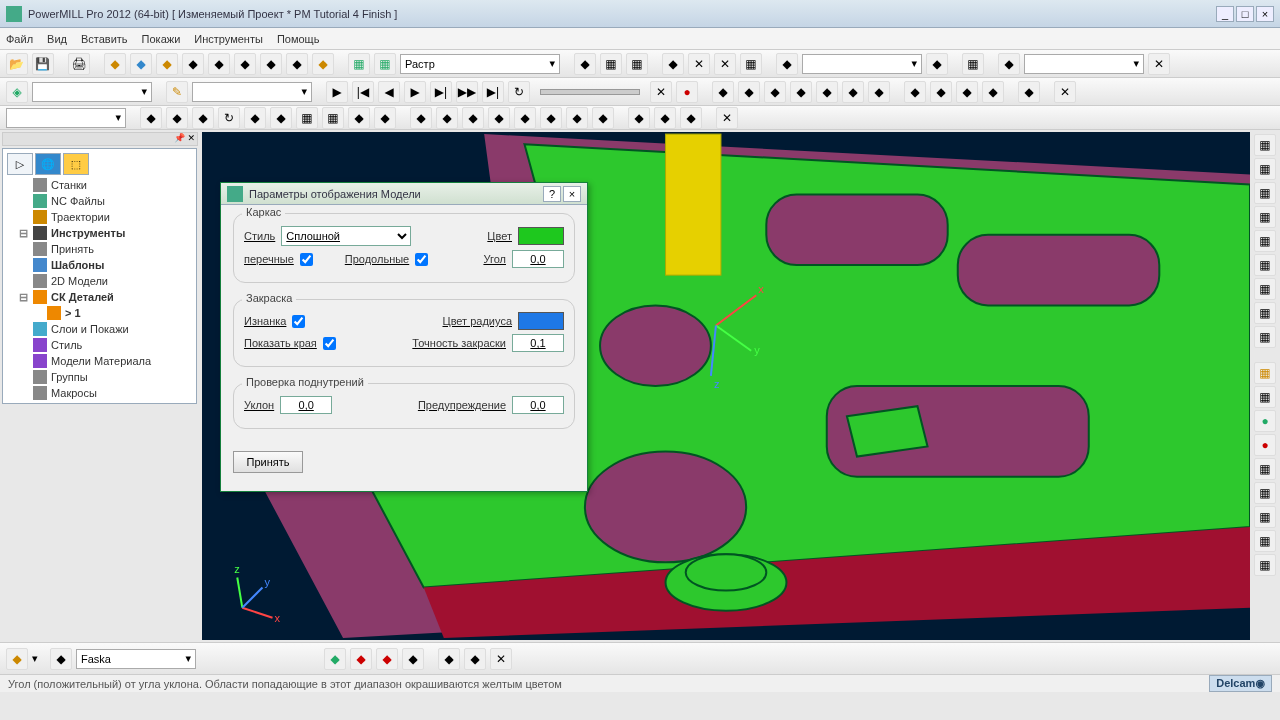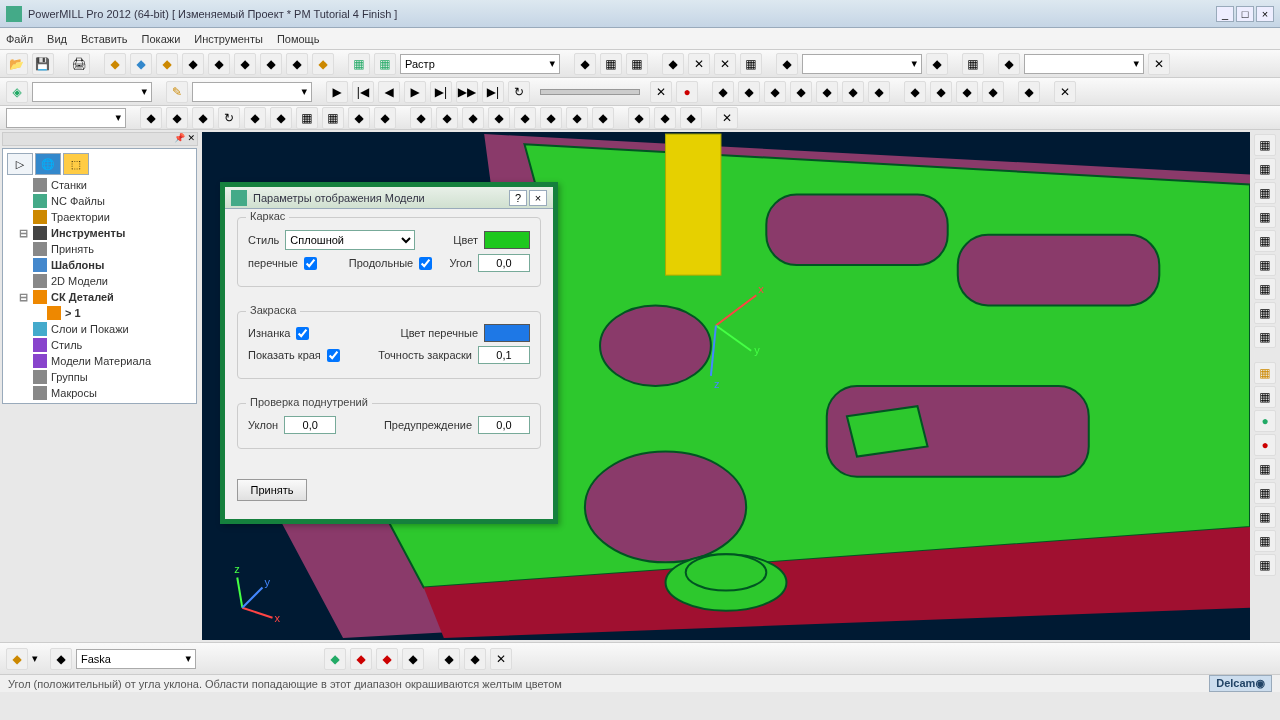--- a/index.html
+++ b/index.html
@@ -30,27 +30,27 @@
 .tree li .ticon { width: 14px; height: 14px; display:inline-block; }
 .tree .bold { font-weight: bold; }
 
 .viewport { flex: 1; background: #001a33; margin: 2px; position: relative; overflow:hidden;}
 .viewport svg { width: 100%; height: 100%; }
 
 .right-tools { width: 26px; background: #e8e8e8; margin: 2px 2px 2px 0; display:flex; flex-direction:column; gap:2px; padding:2px;}
 .right-tools .tbtn{width:22px;height:22px;}
 
 
-.dialog { position: absolute; left: 220px; top: 182px; width: 338px; background: #f0f0f0; border: 5px solid #15803d; box-shadow: 2px 2px 6px rgba(0,0,0,0.3); }
+.dialog { position: absolute; left: 220px; top: 182px; width: 368px; background: #f0f0f0; border: 1px solid #15803d; box-shadow: 2px 2px 6px rgba(0,0,0,0.3); }
 .dlg-title { height: 22px; background: linear-gradient(#e8f0e8,#d0e0d0); display: flex; align-items: center; padding: 0 6px; border-bottom:1px solid #9ab;}
 .dlg-title .dicon { width: 16px; height: 16px; background: #4a8; margin-right: 6px; }
 .dlg-title .dtext { flex: 1; color: #334; }
 .dlg-title .dbtn { width: 18px; height: 16px; border: 1px solid #9ab; background: #fff; text-align: center; line-height: 14px; margin-left: 2px; cursor:pointer;}
 .dlg-body { padding: 8px 12px; }
-.group { border: 1px solid #ccc; margin-bottom: 24px; padding: 8px 10px 10px; position: relative; border-radius:4px;}
+.group { border: 1px solid #ccc; margin-bottom: 16px; padding: 8px 10px 10px; position: relative; border-radius:12px;text-decoration:underline;}
 .group-label { position: absolute; top: -8px; left: 8px; background: #f0f0f0; padding: 0 4px; color:#444;}
 .row { display: flex; align-items: center; margin: 4px 0; gap: 6px; justify-content:flex-end;}
 .row .lbl { color: #333; }
 .row input[type=text] { width: 52px; height: 18px; border: 1px solid #7a9; text-align:center; font-size:11px;}
 .row select { width: 130px; height: 20px; border: 1px solid #7a9; background:#fff;}
 .row input[type=checkbox]{width:13px;height:13px;}
 .color-swatch { width: 46px; height: 18px; border: 1px solid #555; cursor:pointer;}
 .dlg-footer { display: flex; justify-content: flex-start; padding: 6px 0 10px; }
 .dlg-footer button { width: 70px; height: 22px; background: linear-gradient(#fafafa,#e0e0e0); border: 1px solid #999; cursor:pointer;}
 
@@ -412,21 +412,21 @@
         <input type="text" value="0,0" style="">
       </div>
     </div>
 
     <div class="group">
       <span class="group-label">Закраска</span>
       <div class="row">
         <span class="lbl">Изнанка</span>
         <input type="checkbox" checked="" style="">
         <span style="flex:1"></span>
-        <span class="lbl">Цвет перечные</span>
+        <span class="lbl">Цвет радиуса</span>
         <div class="color-swatch" style="background:#1e78e6;"></div>
       </div>
       <div class="row">
         <span class="lbl">Показать края</span>
         <input type="checkbox" checked="" style="">
         <span style="flex:1"></span>
         <span class="lbl">Точность закраски</span>
         <input type="text" value="0,1" style="">
       </div>
     </div>

